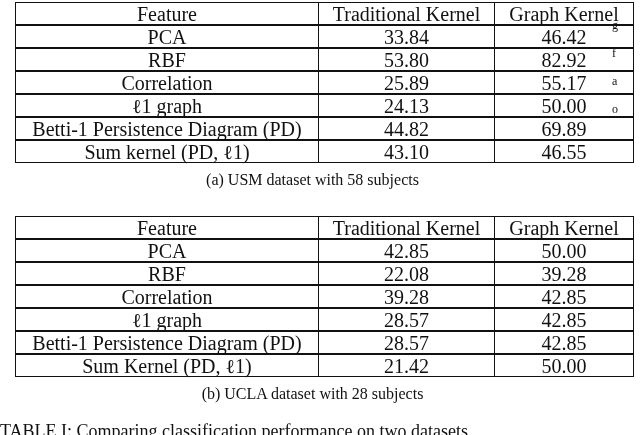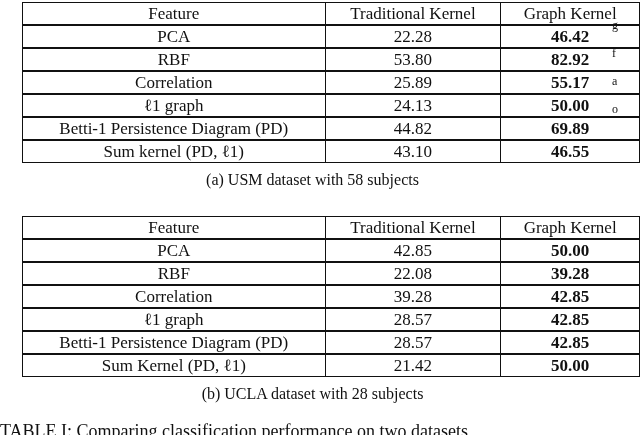--- a/index.html
+++ b/index.html
@@ -10,38 +10,38 @@
     body {
       width: 640px;
       height: 435px;
       overflow: hidden;
       position: relative;
       font-family: "Liberation Serif", "DejaVu Serif", serif;
       color: #111;
     }
     .tbl {
       position: absolute;
-      left: 22px;
+      left: 15px;
       border-collapse: collapse;
-      font-size: 17px;
+      font-size: 20px;
       line-height: 20px;
     }
     .tbl td {
       border: 1.5px solid #111;
       text-align: center;
       padding: 0;
       height: 21px;
       white-space: nowrap;
     }
     .tbl tr.hdr td { border-bottom-width: 2.5px; }
     .tbl tr.row td { border-top-width: 2px; }
     .c1 { width: 302px; }
     .c2 { width: 175px; }
     .c3 { width: 138px; border-radius: 9px; }
-    .bold { font-weight: bold; }
+    .bold { font-weight: normal; }
     #table-a { top: 2px; }
     #table-b { top: 216px; }
     .caption {
       position: absolute;
       left: 0;
       width: 625px;
       text-align: center;
       font-size: 16px;
     }
     #caption-a { top: 171px; }
@@ -67,21 +67,21 @@
 
 <table class="tbl" id="table-a">
   <tbody>
       <tr class="hdr">
     <td class="c1">Feature</td>
     <td class="c2">Traditional Kernel</td>
     <td class="c3">Graph Kernel</td>
   </tr>
   <tr class="row">
     <td>PCA</td>
-    <td>22.28</td>
+    <td>33.84</td>
     <td class="bold">46.42</td>
   </tr>
   <tr class="row">
     <td>RBF</td>
     <td>53.80</td>
     <td class="bold">82.92</td>
   </tr>
   <tr class="row">
     <td>Correlation</td>
     <td>25.89</td>

